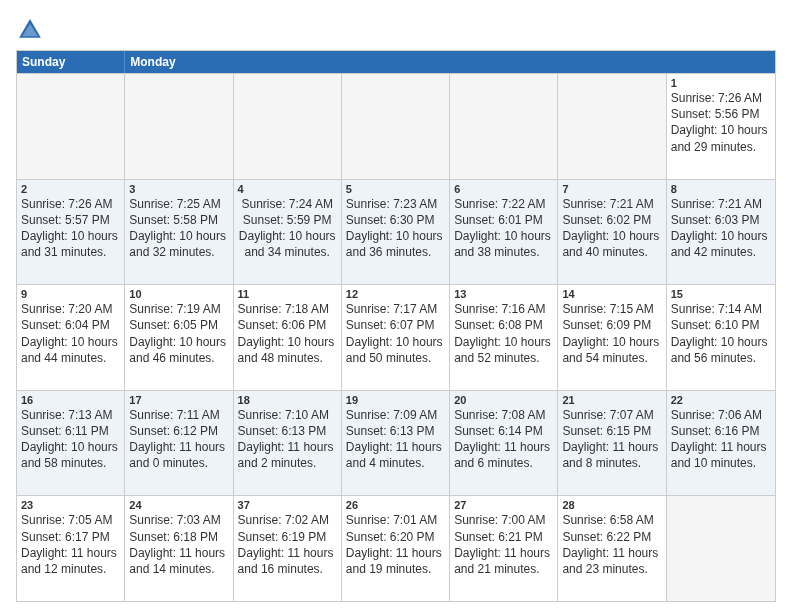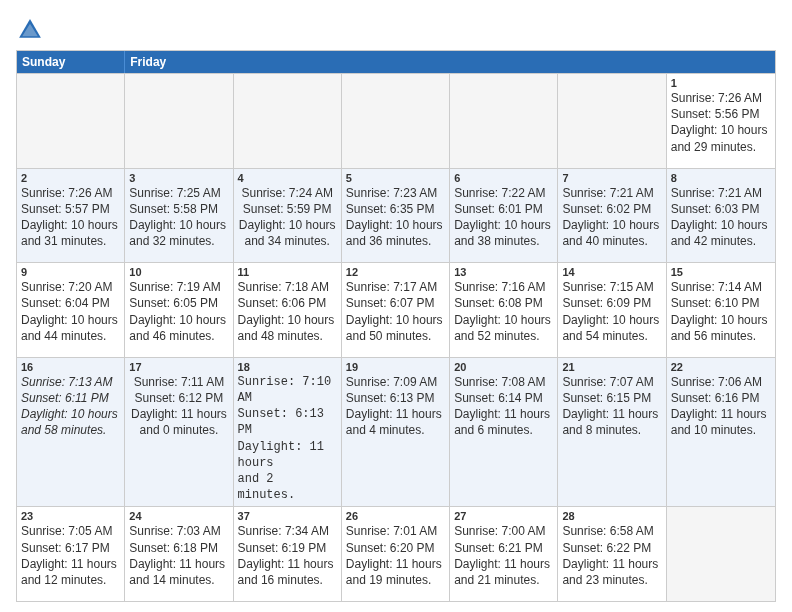--- a/index.html
+++ b/index.html
@@ -123,21 +123,21 @@
     </div>
     <div class="title-block">
       <div class="month-title"></div>
       <div class="location"></div>
     </div>
   </div>
 
   <div class="calendar">
     <div class="cal-header">
     <div class="cal-header-cell">Sunday</div>
-        <div class="cal-header-cell">Friday</div>
+        <div class="cal-header-cell">Monday</div>
       </div>
     <div class="cal-body">
     <div class="cal-row">
           <div class="cal-cell empty"></div>
           <div class="cal-cell empty"></div>
           <div class="cal-cell empty"></div>
           <div class="cal-cell empty"></div>
           <div class="cal-cell empty"></div>
           <div class="cal-cell empty"></div>
           <div class="cal-cell">
@@ -166,21 +166,21 @@
           <div class="cal-cell alt-row">
             <span class="day-num">4</span>
             <div class="cell-text" style="white-space: pre-line; text-align: center;">Sunrise: 7:24 AM
 Sunset: 5:59 PM
 Daylight: 10 hours
 and 34 minutes.</div>
           </div>
           <div class="cal-cell alt-row">
             <span class="day-num">5</span>
             <div class="cell-text" style="white-space: pre-line;">Sunrise: 7:23 AM
-Sunset: 6:35 PM
+Sunset: 6:30 PM
 Daylight: 10 hours
 and 36 minutes.</div>
           </div>
           <div class="cal-cell alt-row">
             <span class="day-num">6</span>
             <div class="cell-text" style="white-space: pre-line;">Sunrise: 7:22 AM
 Sunset: 6:01 PM
 Daylight: 10 hours
 and 38 minutes.</div>
           </div>
@@ -246,35 +246,35 @@
             <span class="day-num">15</span>
             <div class="cell-text" style="white-space: pre-line;">Sunrise: 7:14 AM
 Sunset: 6:10 PM
 Daylight: 10 hours
 and 56 minutes.</div>
           </div>
         </div>
         <div class="cal-row">
           <div class="cal-cell alt-row">
             <span class="day-num">16</span>
-            <div class="cell-text" style="white-space: pre-line; font-style: italic;">Sunrise: 7:13 AM
+            <div class="cell-text" style="white-space: pre-line;">Sunrise: 7:13 AM
 Sunset: 6:11 PM
 Daylight: 10 hours
 and 58 minutes.</div>
           </div>
           <div class="cal-cell alt-row">
             <span class="day-num">17</span>
-            <div class="cell-text" style="white-space: pre-line; text-align: center;">Sunrise: 7:11 AM
+            <div class="cell-text" style="white-space: pre-line;">Sunrise: 7:11 AM
 Sunset: 6:12 PM
 Daylight: 11 hours
 and 0 minutes.</div>
           </div>
           <div class="cal-cell alt-row">
             <span class="day-num">18</span>
-            <div class="cell-text" style="white-space: pre-line; font-family: Liberation Mono, monospace;">Sunrise: 7:10 AM
+            <div class="cell-text" style="white-space: pre-line;">Sunrise: 7:10 AM
 Sunset: 6:13 PM
 Daylight: 11 hours
 and 2 minutes.</div>
           </div>
           <div class="cal-cell alt-row">
             <span class="day-num">19</span>
             <div class="cell-text" style="white-space: pre-line;">Sunrise: 7:09 AM
 Sunset: 6:13 PM
 Daylight: 11 hours
 and 4 minutes.</div>
@@ -311,21 +311,21 @@
           </div>
           <div class="cal-cell">
             <span class="day-num">24</span>
             <div class="cell-text" style="white-space: pre-line;">Sunrise: 7:03 AM
 Sunset: 6:18 PM
 Daylight: 11 hours
 and 14 minutes.</div>
           </div>
           <div class="cal-cell">
             <span class="day-num">37</span>
-            <div class="cell-text" style="white-space: pre-line;">Sunrise: 7:34 AM
+            <div class="cell-text" style="white-space: pre-line;">Sunrise: 7:02 AM
 Sunset: 6:19 PM
 Daylight: 11 hours
 and 16 minutes.</div>
           </div>
           <div class="cal-cell">
             <span class="day-num">26</span>
             <div class="cell-text" style="white-space: pre-line;">Sunrise: 7:01 AM
 Sunset: 6:20 PM
 Daylight: 11 hours
 and 19 minutes.</div>

